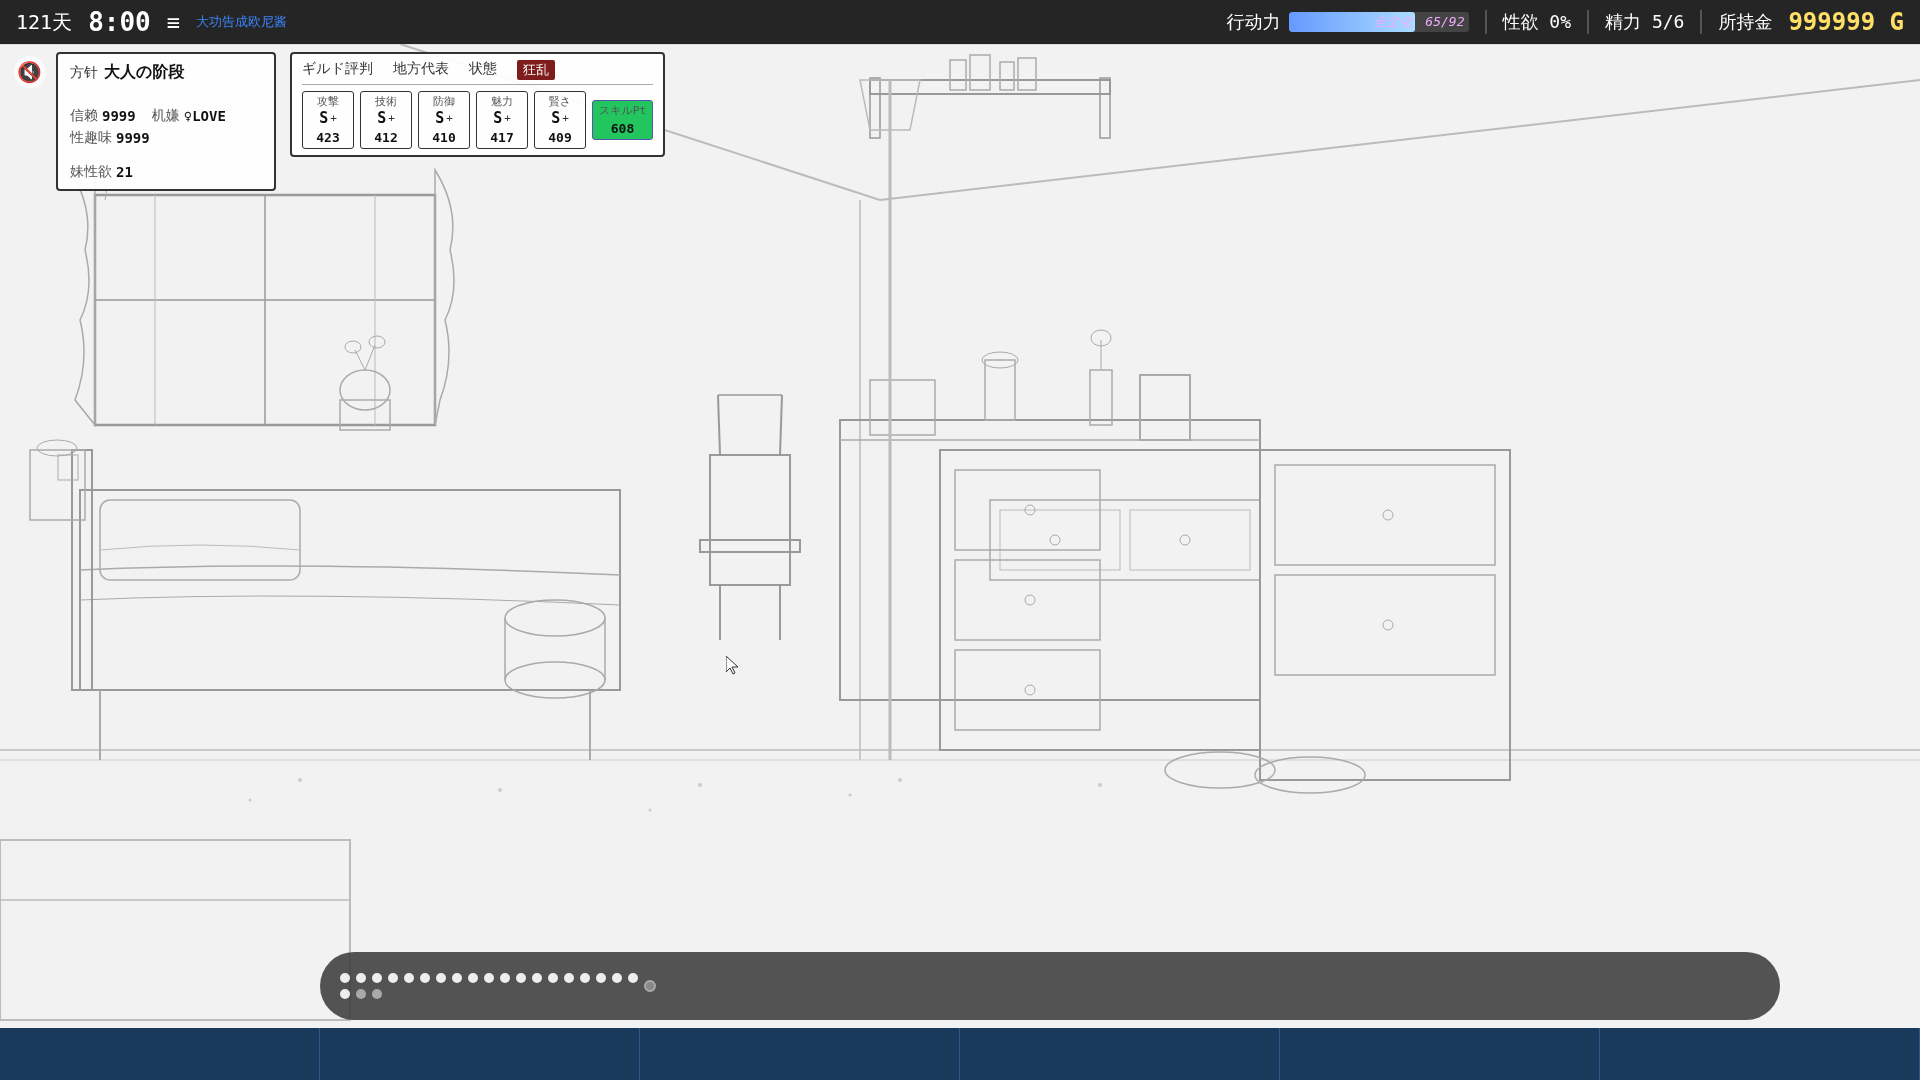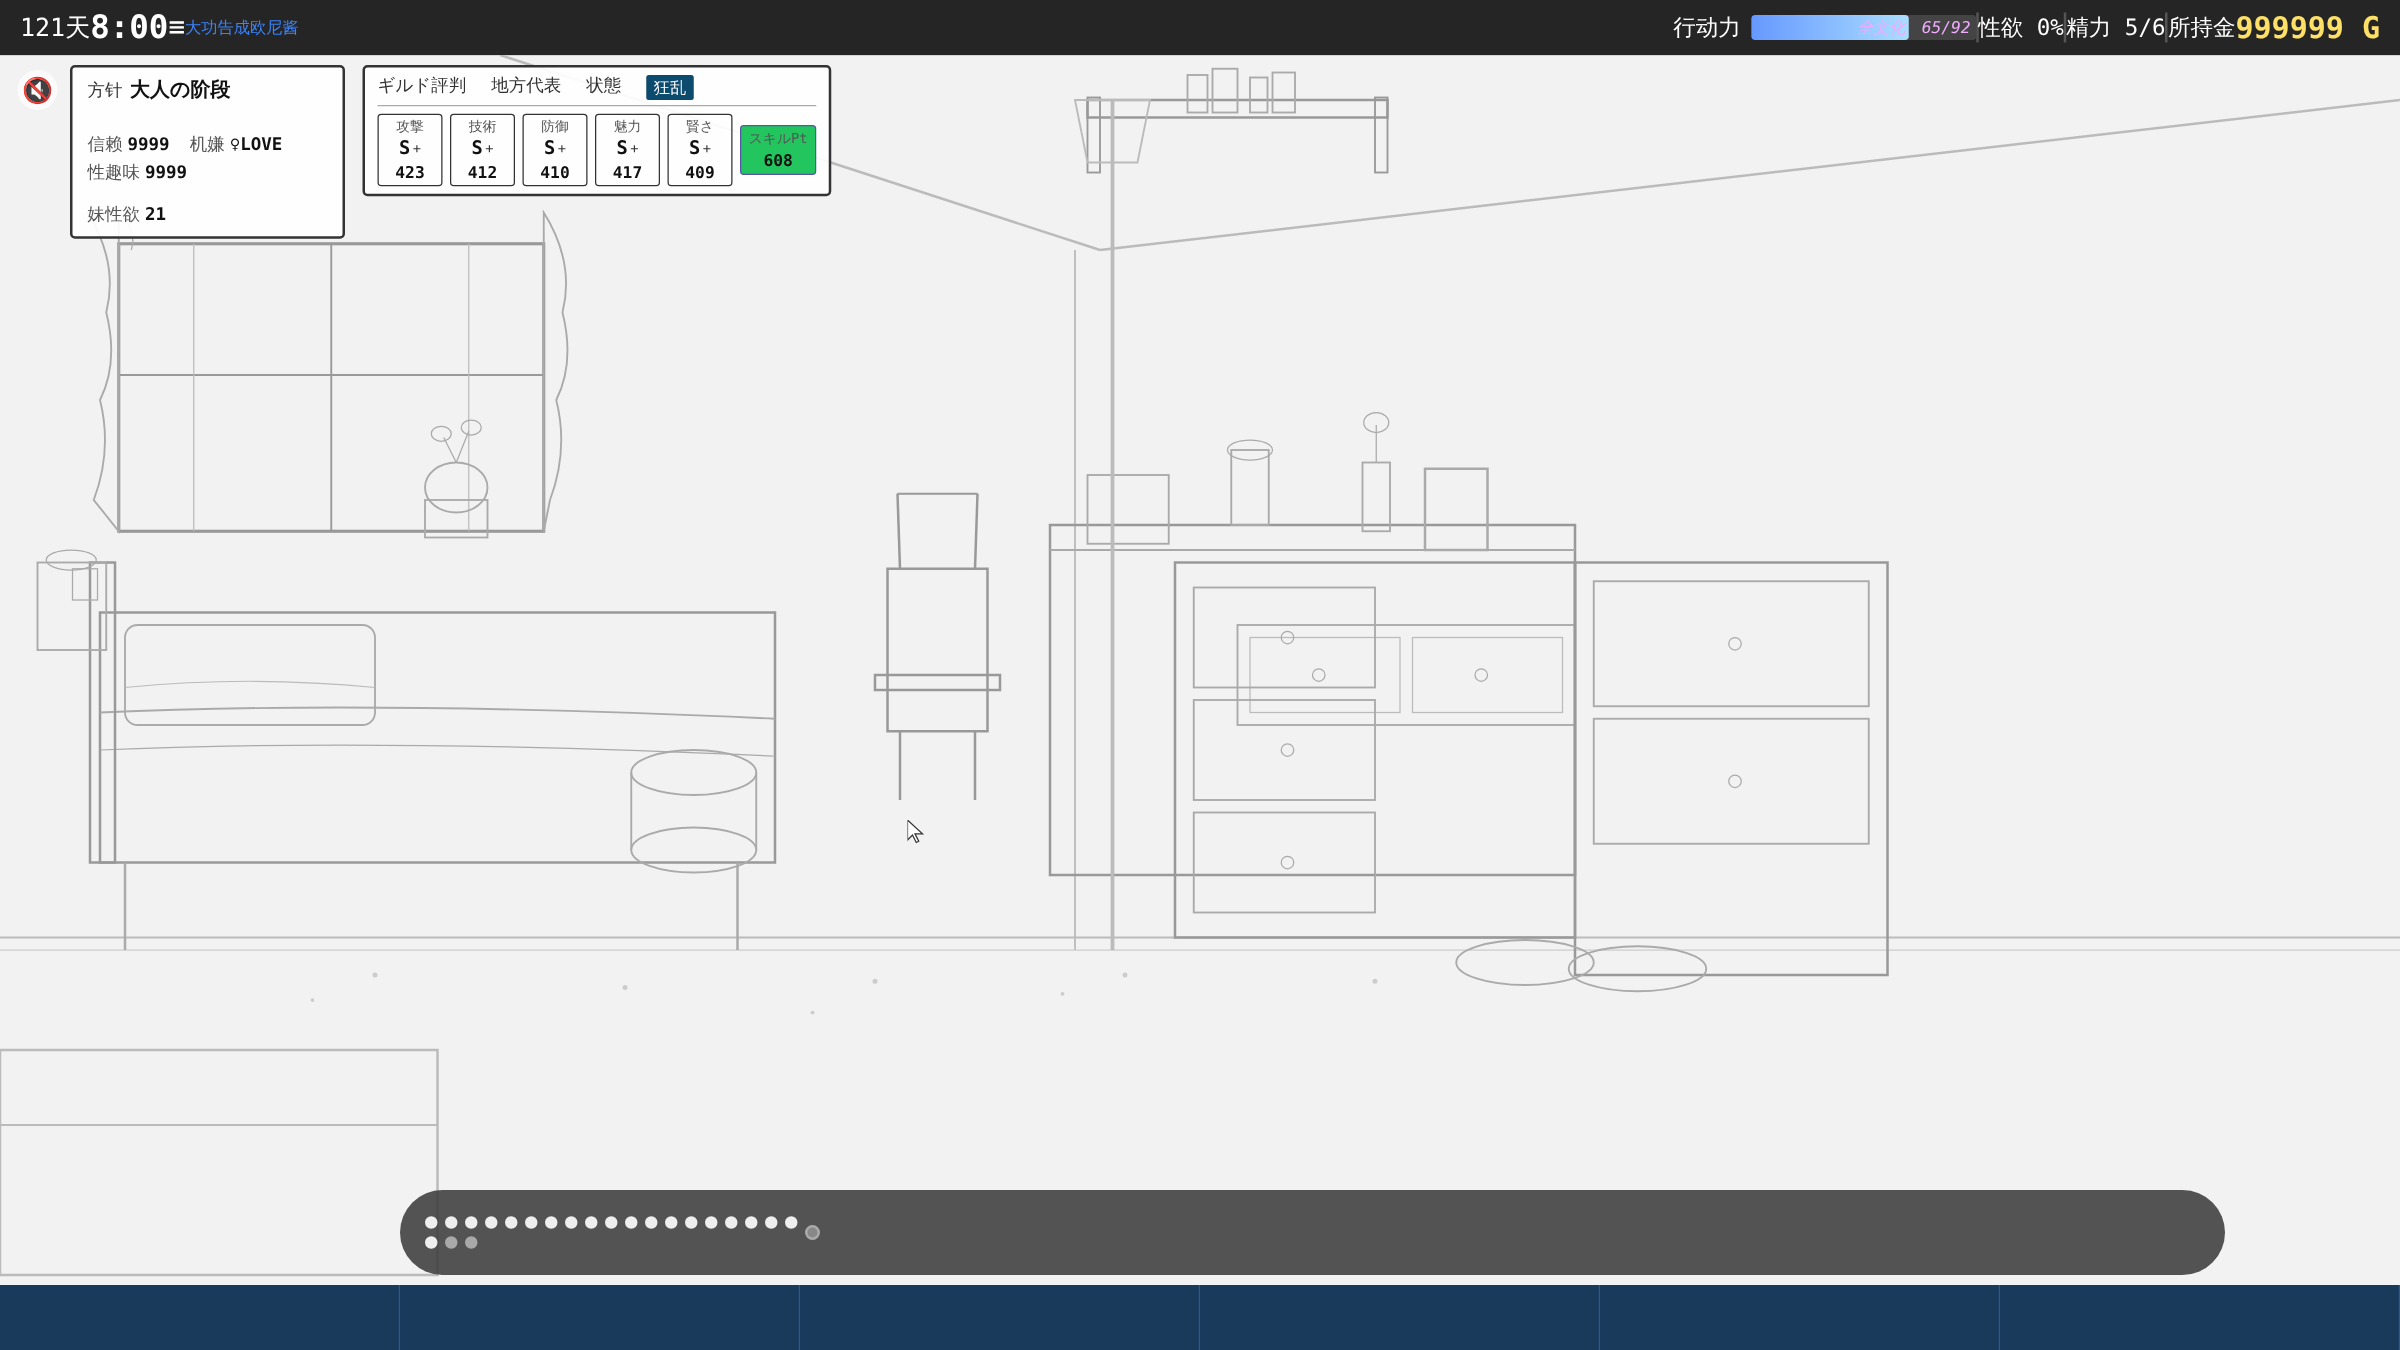--- a/index.html
+++ b/index.html
@@ -29,20 +29,21 @@
 
     
     .hud-top {
       position: absolute;
       top: 0; left: 0; right: 0;
       height: 44px;
       background: rgba(20,20,20,0.92);
       display: flex;
       align-items: center;
       padding: 0 16px;
+      gap: 16px;
       color: white;
       font-size: 20px;
       z-index: 100;
     }
 
     .hud-divider {
       width: 2px;
       height: 24px;
       background: #555;
     }
@@ -175,21 +176,21 @@
       display: flex;
       gap: 20px;
       margin-bottom: 6px;
       font-size: 14px;
       color: #333;
       border-bottom: 1px solid #aaa;
       padding-bottom: 4px;
     }
 
     .guild-status-badge {
-      background: #0c4a6e;
+      background: #7f1d1d;
       color: #fff;
       padding: 1px 6px;
       border-radius: 2px;
       font-size: 13px;
     }
 
     .guild-stats-row {
       display: flex;
       gap: 6px;
       align-items: center;

